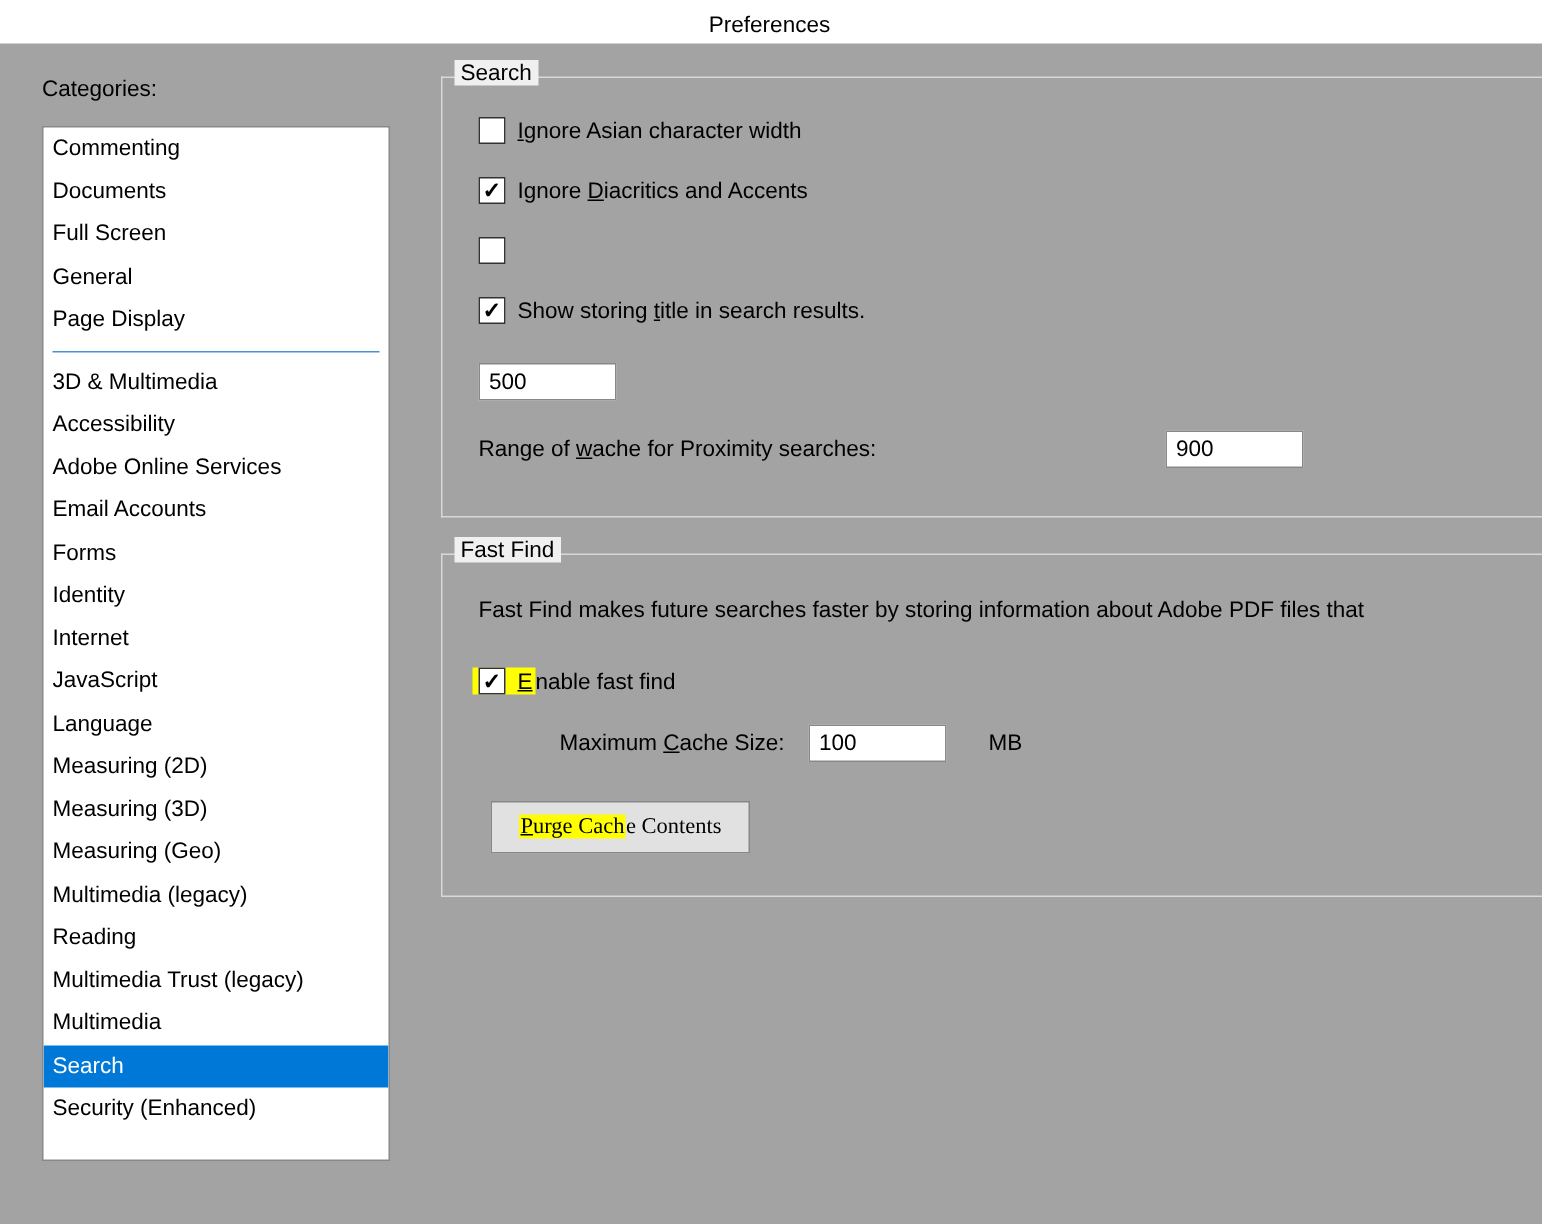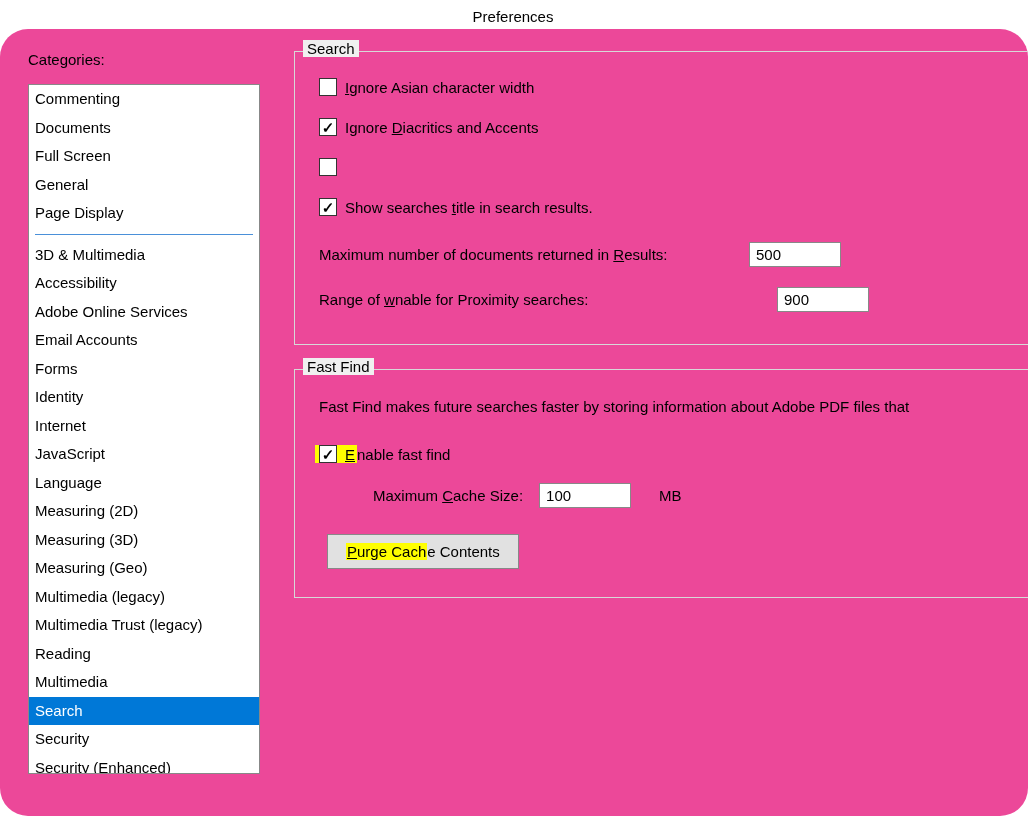--- a/index.html
+++ b/index.html
@@ -17,24 +17,23 @@
       overflow: hidden;
     }
     .window-title {
       padding: 8px 12px 4px 10px;
       font-size: 15px;
       background: #fff;
       text-align: center;
     }
     .main-area {
       display: flex;
-      background: #ec4899;
+      background: #a3a3a3;
       height: calc(100% - 33px);
       padding: 0;
-      border-radius: 28px;
     }
     .categories-panel {
       padding: 22px 18px 0 28px;
       width: 278px;
       flex-shrink: 0;
     }
     .categories-label {
       font-size: 15px;
       margin-bottom: 16px;
     }
@@ -125,21 +124,21 @@
     }
     .fast-find-desc {
       font-size: 15px;
       margin: 10px 0 30px 0;
     }
     .button {
       border: 1px solid #888;
       background: #e1e1e1;
       padding: 8px 18px;
       font-size: 15px;
-      font-family: Liberation Sans, sans-serif;
+      font-family: Liberation Serif, serif;
       cursor: default;
     }
     .highlight-yellow {
       background: #ffff00;
     }
     .enable-ff-wrap {
       display: inline-flex;
       align-items: center;
       padding: 0 2px 0 0;
       margin-left: -4px;
@@ -183,25 +182,24 @@
         <div class="category-item">Email Accounts</div>
         <div class="category-item">Forms</div>
         <div class="category-item">Identity</div>
         <div class="category-item">Internet</div>
         <div class="category-item">JavaScript</div>
         <div class="category-item">Language</div>
         <div class="category-item">Measuring (2D)</div>
         <div class="category-item">Measuring (3D)</div>
         <div class="category-item">Measuring (Geo)</div>
         <div class="category-item">Multimedia (legacy)</div>
+        <div class="category-item">Reading</div>
         <div class="category-item">Multimedia Trust (legacy)</div>
-        <div class="category-item">Reading</div>
         <div class="category-item">Multimedia</div>
         <div class="category-item selected">Search</div>
-        <div class="category-item">Security</div>
         <div class="category-item">Security (Enhanced)</div>
       </div>
   </div>
 
   <div class="content-panel">
 
     <div class="groupbox">
       <div class="groupbox-legend">Search</div>
 
       <div class="checkbox-row">
@@ -218,34 +216,31 @@
         </div>
       </div>
 
       <div class="checkbox-row">
         <div class="checkbox-box" id="cb-always"></div>
       </div>
 
       <div class="checkbox-row">
         <div class="checkbox-box checked" id="cb-title"></div>
         <div class="checkbox-label">
-          <span>Show searches </span><span class="underline-char">t</span><span>itle in search results.</span>
+          <span>Show storing </span><span class="underline-char">t</span><span>itle in search results.</span>
         </div>
       </div>
 
       <div class="field-row">
-        <div class="field-label" style="width:430px;">
-          <span>Maximum number of documents returned in </span><span class="underline-char">R</span><span>esults:</span>
-        </div>
         <input class="text-input" value="500" style="">
       </div>
 
       <div class="field-row" style="margin-top:20px; margin-bottom:4px;">
         <div class="field-label" style="width:458px;">
-          <span>Range of </span><span class="underline-char">w</span><span>nable for Proximity searches:</span>
+          <span>Range of </span><span class="underline-char">w</span><span>ache for Proximity searches:</span>
         </div>
         <input class="text-input" value="900" style="">
       </div>
     </div>
 
     <div class="groupbox">
       <div class="groupbox-legend">Fast Find</div>
 
       <div class="fast-find-desc">Fast Find makes future searches faster by storing information about Adobe PDF files that</div>
 

